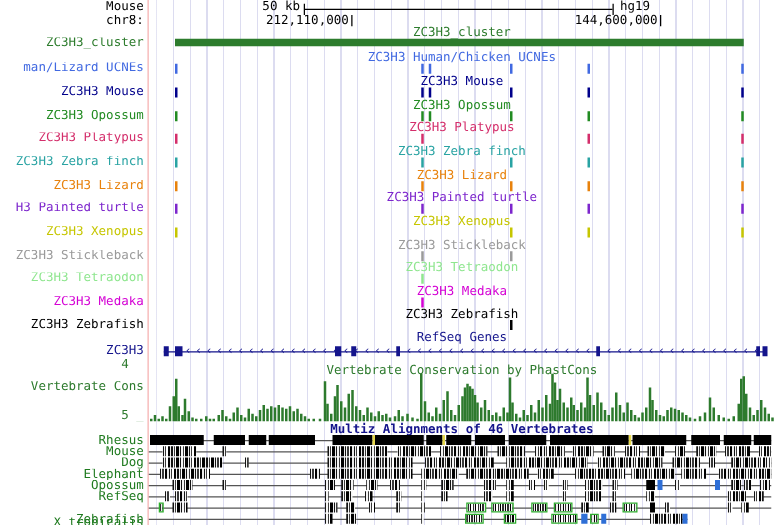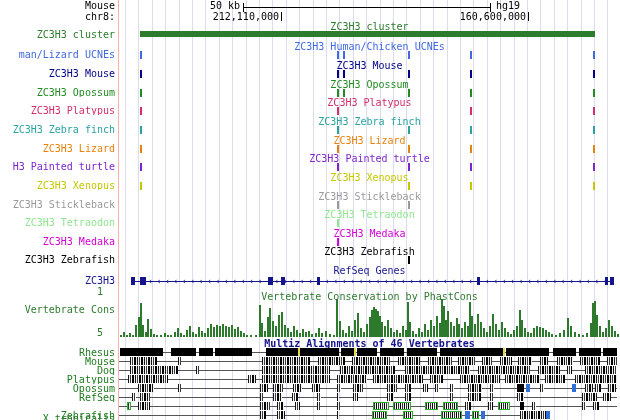--- a/index.html
+++ b/index.html
@@ -35,21 +35,21 @@
 <div id="browser">
   <div id="gridlines"></div>
   <div id="pinkline"></div>
 
   <div class="lbl left" style="top:1px">Mouse</div>
   <div class="lbl left" style="top:12px">chr8:</div>
   <div class="lbl" style="left:140px;width:100px;text-align:right;top:1px">50 kb</div>
   <div class="scalebracket" id="bracket" style="left: 243px; top: 3px; width: 246px; height: 9px;"></div>
   <div class="lbl" style="left:496px;top:1px">hg19</div>
   <div class="lbl" style="left:179px;width:100px;text-align:right;top:12px">212,110,000</div>
-  <div class="lbl" style="left:426px;width:100px;text-align:right;top:12px">160,600,000</div>
+  <div class="lbl" style="left:426px;width:100px;text-align:right;top:12px">144,600,000</div>
   <div class="coordtick" id="tickL" style="left: 281px; top: 12px;"></div>
   <div class="coordtick" id="tickR" style="left: 528px; top: 12px;"></div>
 
   <div id="tracks">
       <div class="lbl left" style="top: 30px; color: rgb(45, 124, 45);">ZC3H3_cluster</div>
       <div class="lbl center" style="top: 22px; color: rgb(45, 124, 45);">ZC3H3_cluster</div>
       <div class="bar" style="left: 140px; top: 31px; width: 455px; background: rgb(45, 124, 45);"></div>
       <div class="lbl left" style="top: 50px; color: rgb(65, 105, 225);">man/Lizard UCNEs</div>
       <div class="lbl center" style="top: 42px; color: rgb(65, 105, 225);">ZC3H3 Human/Chicken UCNEs</div>
       <div class="trackrow" style="top: 50px;">
@@ -150,21 +150,21 @@
       <div class="exon" style="left: 131px; top: 277px; width: 4px; height: 8px;"></div>
       <div class="exon" style="left: 140px; top: 277px; width: 6px; height: 8px;"></div>
       <div class="exon" style="left: 268px; top: 277px; width: 5px; height: 8px;"></div>
       <div class="exon" style="left: 281px; top: 277px; width: 4px; height: 8px;"></div>
       <div class="exon" style="left: 317px; top: 277px; width: 3px; height: 8px;"></div>
       <div class="exon" style="left: 477px; top: 277px; width: 3px; height: 8px;"></div>
       <div class="exon" style="left: 605px; top: 277px; width: 3px; height: 8px;"></div>
       <div class="exon" style="left: 610px; top: 277px; width: 4px; height: 8px;"></div>
       <div class="lbl center" style="top: 292px; color: rgb(45, 122, 45);">Vertebrate Conservation by PhastCons</div>
       <div class="lbl left" style="top: 305px; color: rgb(45, 122, 45);">Vertebrate Cons</div>
-      <div class="lbl left" style="top: 287px; color: rgb(45, 122, 45);">1 _</div>
+      <div class="lbl left" style="top: 287px; color: rgb(45, 122, 45);">4 _</div>
       <div class="lbl left" style="top: 328px; color: rgb(45, 122, 45);">5 _</div>
       <div class="trackrow" style="top: 297px; height: 40px;">
         <div class="consbar" style="left: 1px; top: 38px; width: 2px; height: 2px;"></div>
         <div class="consbar" style="left: 4px; top: 35px; width: 2px; height: 5px;"></div>
         <div class="consbar" style="left: 7px; top: 38px; width: 2px; height: 2px;"></div>
         <div class="consbar" style="left: 10px; top: 36px; width: 2px; height: 4px;"></div>
         <div class="consbar" style="left: 13px; top: 38px; width: 2px; height: 2px;"></div>
         <div class="consbar" style="left: 16px; top: 28px; width: 2px; height: 12px;"></div>
         <div class="consbar" style="left: 19px; top: 20px; width: 2px; height: 20px;"></div>
         <div class="consbar" style="left: 21px; top: 6px; width: 2px; height: 34px;"></div>
@@ -377,21 +377,21 @@
         <div class="seg seg-m" style="left: 11px; top: 0px; width: 48px;"></div>
         <div class="seg seg-m" style="left: 77px; top: 0px; width: 3px;"></div>
         <div class="seg seg-m" style="left: 143px; top: 0px; width: 68px;"></div>
         <div class="seg seg-m" style="left: 221px; top: 0px; width: 55px;"></div>
         <div class="seg seg-m" style="left: 286px; top: 0px; width: 65px;"></div>
         <div class="seg seg-m" style="left: 359px; top: 0px; width: 52px;"></div>
         <div class="seg seg-m" style="left: 419px; top: 0px; width: 22px;"></div>
         <div class="seg seg-m" style="left: 448px; top: 0px; width: 5px;"></div>
         <div class="seg seg-m" style="left: 466px; top: 0px; width: 32px;"></div>
       </div>
-      <div class="lbl left" style="top: 375px; color: rgb(31, 122, 31);">Platypus</div>
+      <div class="lbl left" style="top: 375px; color: rgb(31, 122, 31);">Elephant</div>
       <div class="trackrow" style="top: 375px; height: 9px;">
         <div class="alnline" style="left: 0px; top: 4px; width: 498px;"></div>
         <div class="seg seg-m" style="left: 9px; top: 0px; width: 40px;"></div>
         <div class="seg seg-m" style="left: 129px; top: 0px; width: 8px;"></div>
         <div class="seg seg-m" style="left: 143px; top: 0px; width: 68px;"></div>
         <div class="seg seg-m" style="left: 218px; top: 0px; width: 30px;"></div>
         <div class="seg seg-m" style="left: 254px; top: 0px; width: 50px;"></div>
         <div class="seg seg-m" style="left: 311px; top: 0px; width: 13px;"></div>
         <div class="seg seg-m" style="left: 341px; top: 0px; width: 40px;"></div>
         <div class="seg seg-m" style="left: 386px; top: 0px; width: 35px;"></div>

